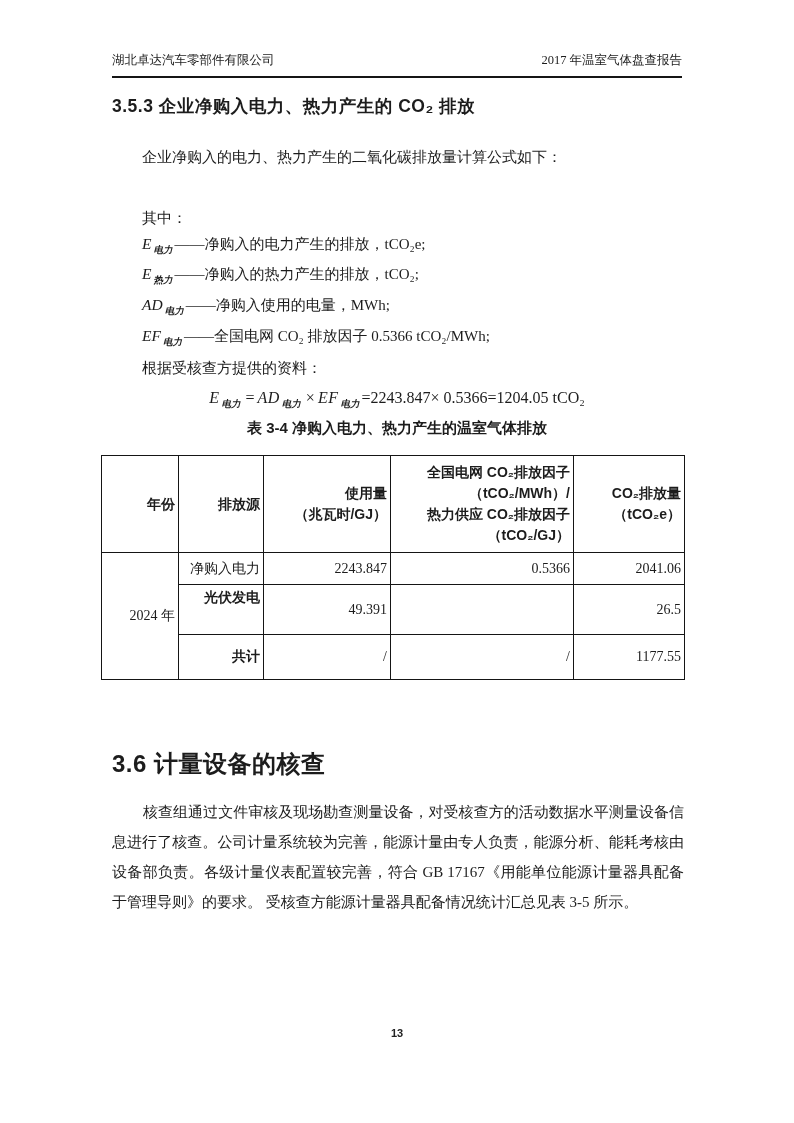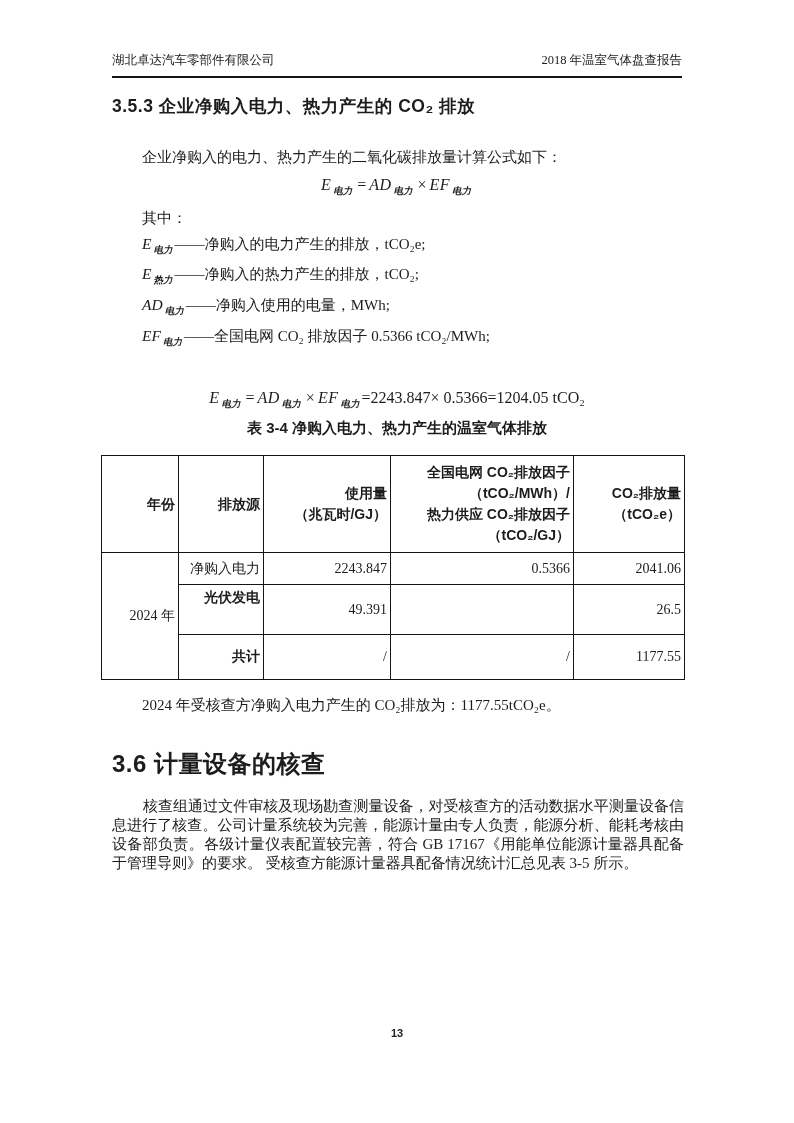--- a/index.html
+++ b/index.html
@@ -115,21 +115,21 @@
   .src-bold   { font-weight: bold; }
   .va-top { vertical-align: top !important; padding-top: 4px !important; }
   
   .summary { position: absolute; top: 696px; left: 142px; font-size: 15px; }
   
   .para36 {
     position: absolute;
     top: 797px; left: 112px;
     width: 572px;
     font-size: 15px;
-    line-height: 19px;
+    line-height: 30px;
     text-align: justify;
     text-indent: 31px;
   }
   
   .footer {
     position: absolute;
     top: 1027px; left: 0; right: 0;
     text-align: center;
     font-family: "Liberation Sans", "DejaVu Sans", sans-serif;
     font-size: 11px;
@@ -137,46 +137,44 @@
     color: #222;
   }
 </style>
 </head>
 <body>
 
 <div class="page">
 
   <div class="hdr">
     <span>湖北卓达汽车零部件有限公司</span>
-    <span>2018 年温室气体盘查报告</span>
+    <span>2017 年温室气体盘查报告</span>
   </div>
 
   <div class="h353">3.5.3 企业净购入电力、热力产生的 CO₂ 排放</div>
 
   <p class="bodyline intro">企业净购入的电力、热力产生的二氧化碳排放量计算公式如下：</p>
 
-  <div class="formula f1">
-    <span class="fsym">E</span><span class="fsub">电力</span><span class="fop">=</span><span class="fsym">AD</span><span class="fsub">电力</span><span class="fop">×</span><span class="fsym">EF</span><span class="fsub">电力</span>
-  </div>
 
   <p class="bodyline among">其中：</p>
 
   <p class="defline def0">
     <span class="dsym">E</span><span class="dsub">电力</span><span>——净购入的电力产生的排放，tCO₂e;</span>
   </p>
   <p class="defline def1">
     <span class="dsym">E</span><span class="dsub">热力</span><span>——净购入的热力产生的排放，tCO₂;</span>
   </p>
   <p class="defline def2">
     <span class="dsym">AD</span><span class="dsub">电力</span><span>——净购入使用的电量，MWh;</span>
   </p>
   <p class="defline def3">
     <span class="dsym">EF</span><span class="dsub">电力</span><span>——全国电网 CO₂ 排放因子 0.5366 tCO₂/MWh;</span>
   </p>
 
+  <p class="bodyline datanote">根据受核查方提供的资料：</p>
 
   <div class="formula f2">
     <span class="fsym">E</span><span class="fsub">电力</span><span class="fop">=</span><span class="fsym">AD</span><span class="fsub">电力</span><span class="fop">×</span><span class="fsym">EF</span><span class="fsub">电力</span><span class="ftail">=2243.847× 0.5366=1204.05  tCO₂</span>
   </div>
 
   <div class="caption">表 3-4 净购入电力、热力产生的温室气体排放</div>
 
   <table class="t34">
     <colgroup>
       <col style="width:77px">
@@ -215,20 +213,19 @@
       </tr>
       <tr class="r3">
         <td class="row-src src-bold">共计</td>
         <td class="num">/</td>
         <td class="num">/</td>
         <td class="num">1177.55</td>
       </tr>
     </tbody>
   </table>
 
-  <p class="summary">2024 年受核查方净购入电力产生的 CO₂排放为：1177.55tCO₂e。</p>
 
   <div class="h36">3.6 计量设备的核查</div>
   <p class="para36">核查组通过文件审核及现场勘查测量设备，对受核查方的活动数据水平测量设备信息进行了核查。公司计量系统较为完善，能源计量由专人负责，能源分析、能耗考核由设备部负责。各级计量仪表配置较完善，符合 GB 17167《用能单位能源计量器具配备于管理导则》的要求。 受核查方能源计量器具配备情况统计汇总见表 3-5 所示。</p>
 
   <div class="footer">13</div>
 
 </div>
 
 </body></html>

